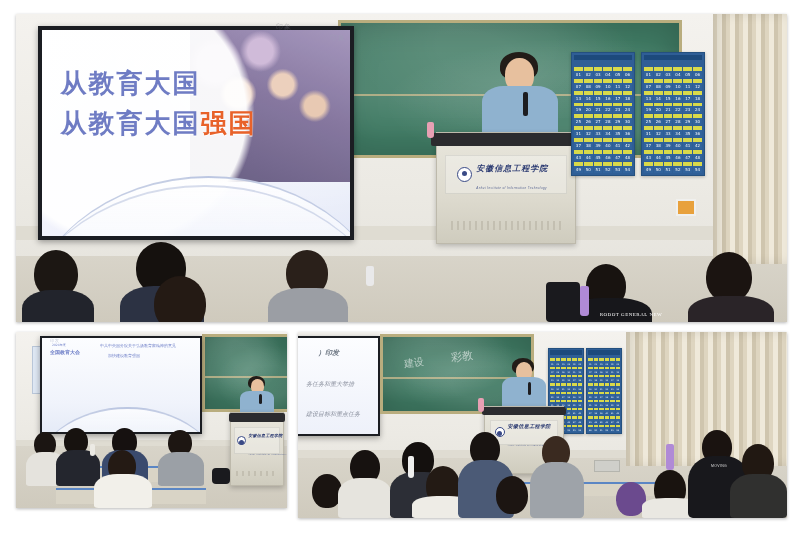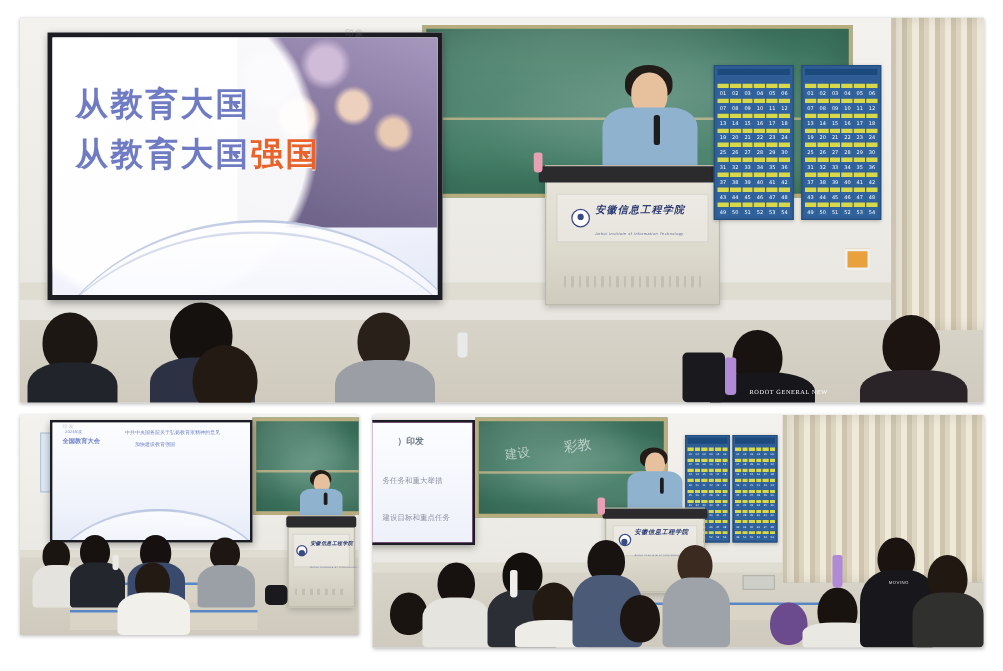--- a/index.html
+++ b/index.html
@@ -390,21 +390,21 @@
   </div>
 
   <div class="photo photo-br">
     <div class="scene">
       <div class="wall"></div>
       <div class="wall-dado" style="top:118px;height:9px;"></div>
       <div class="floor" style="height:60px;"></div>
 
       <div class="curtain" style="left:328px;width:161px;top:0;bottom:52px;"></div>
 
-      <div class="screen" style="left:-78px;top:4px;width:156px;height:96px;border-width:2px;background:#701a75;">
+      <div class="screen" style="left:-78px;top:4px;width:156px;height:96px;border-width:2px;background:#701a75;font-style:italic;">
         <div class="slide" style="background:linear-gradient(180deg,#fcfdff,#eef1fa);">
           <div class="mini-txt gray" style="left:96px;top:10px;font-size:7px;font-weight:bold;color:#55606e;">）印发</div>
           <div class="mini-txt gray" style="left:84px;top:42px;font-size:6px;">务任务和重大举措</div>
           <div class="mini-txt gray" style="left:84px;top:72px;font-size:6px;">建设目标和重点任务</div>
         </div>
       </div>
 
       <div class="board" style="left:82px;top:2px;width:148px;height:74px;">
         <div class="chalk" style="left:14%;top:26%;font-size:10px;">建设</div>
         <div class="chalk" style="left:46%;top:16%;font-size:11px;">彩教</div>

